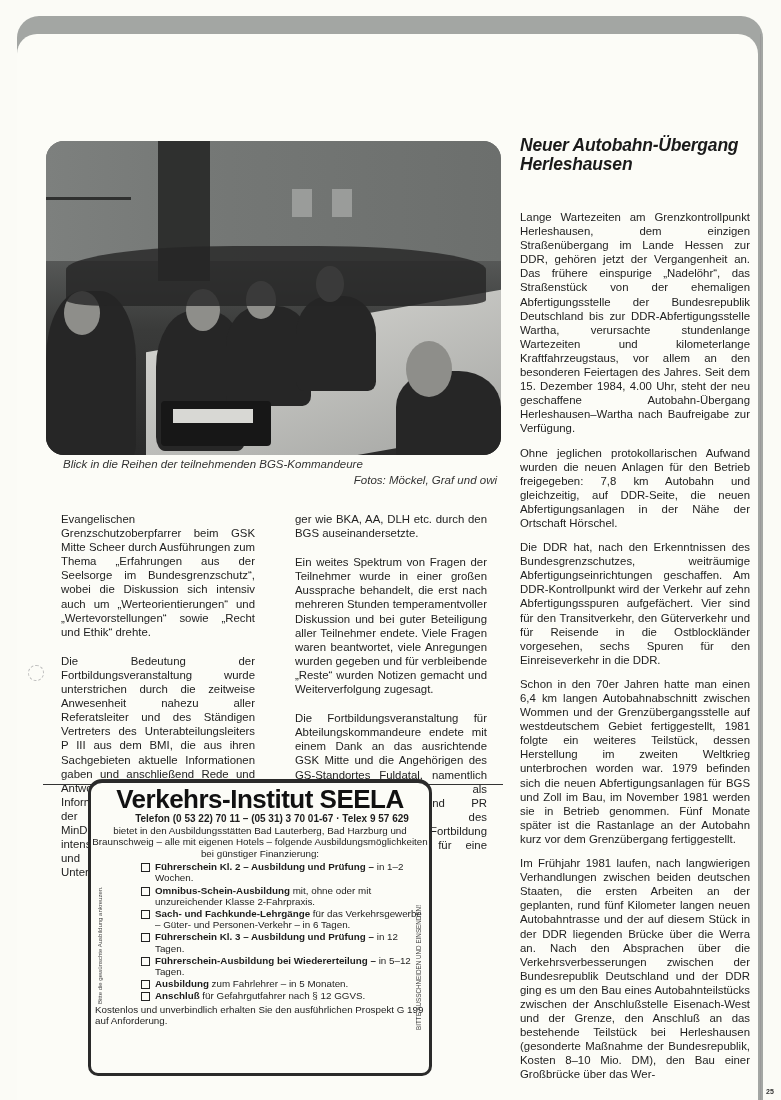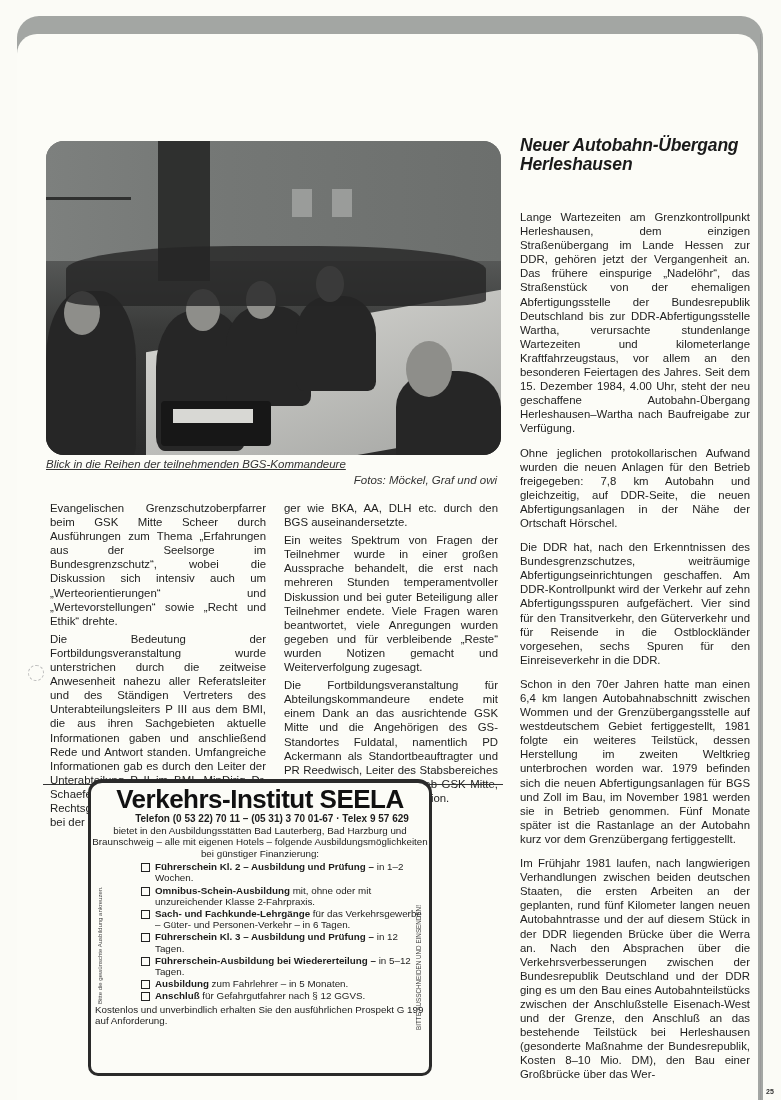--- a/index.html
+++ b/index.html
@@ -28,24 +28,24 @@
   .photo .wall { position:absolute; left:0; top:0; width:100%; height:120px; background:linear-gradient(90deg,#7d807e,#747775 40%,#6c6f6d); }
   .photo .pillar { position:absolute; left:112px; top:0; width:52px; height:140px; background:#2f302f; }
   .photo .paper1 { position:absolute; left:246px; top:48px; width:20px; height:28px; background:#9a9c9a; }
   .photo .paper2 { position:absolute; left:286px; top:48px; width:20px; height:28px; background:#9a9c9a; }
   .photo .rail { position:absolute; left:0; top:56px; width:85px; height:3px; background:#2f302f; }
   .photo .table { position:absolute; left:100px; top:180px; width:355px; height:140px; background:linear-gradient(170deg,#cfcfcb,#a9aaa7); transform:skewY(-10deg); }
   .photo .person { position:absolute; background:#262626; border-radius:40% 40% 10% 10%; }
   .photo .head { position:absolute; background:#8e8e8a; border-radius:50%; }
   .photo .case { position:absolute; left:115px; top:260px; width:110px; height:45px; background:#171717; border-radius:4px; }
   .photo .case i { position:absolute; left:12px; top:8px; width:80px; height:14px; background:#d8d8d4; }
-  .caption { position:absolute; left:46px; top:458px; font-size:11.5px; font-style:italic; color:#333;text-decoration:underline; }
+  .caption { position:absolute; left:63px; top:458px; font-size:11.5px; font-style:italic; color:#333; }
   .credit { position:absolute; right:284px; top:474px; font-size:11.5px; font-style:italic; color:#333; }
   .col { position:absolute; font-size:11.4px; line-height:14.1px; text-align:justify; color:#222; }
-  .col p { margin:4px; }
+  .col p { margin:15px; }
   .col-left { left:46px; top:497px; width:224px; }
   .col-mid { left:280px; top:497px; width:222px; }
   .col-right { left:520px; top:210px; width:230px; }
   .col-right p { margin:0 0 10px 0; }
   .author { display:block; text-align:center; margin-top:-14px; }
   .title {
     position:absolute; left:520px; top:136px; width:230px;
     font-size:17.5px; line-height:19px; font-weight:bold; font-style:italic; color:#1a1a1a;
     letter-spacing:-0.2px;
   }

